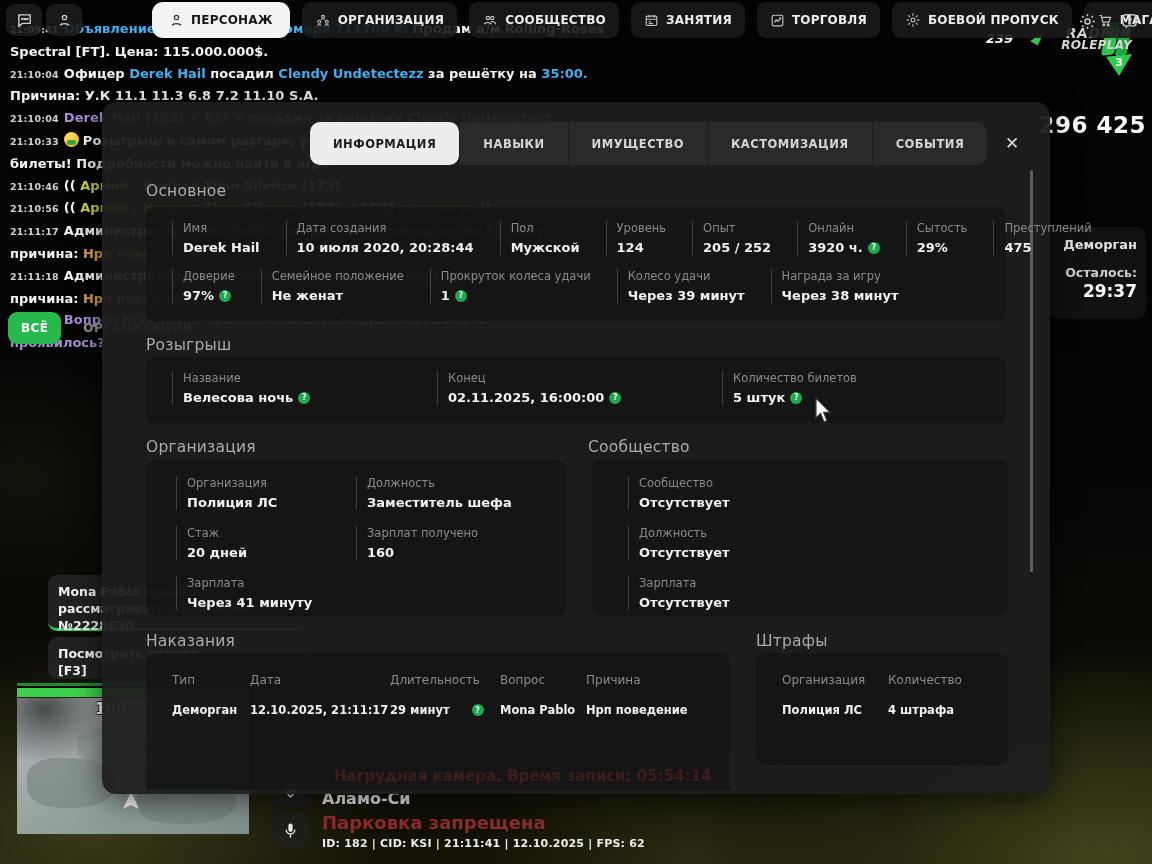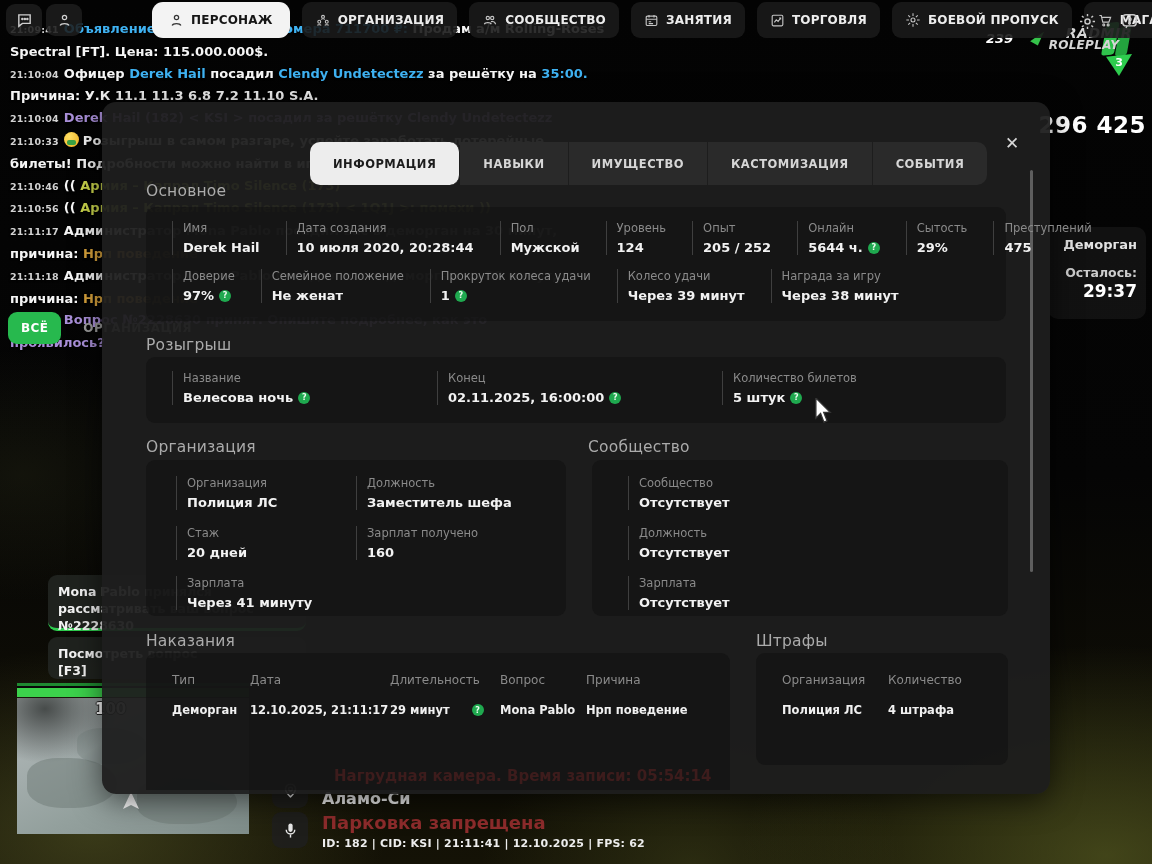--- a/index.html
+++ b/index.html
@@ -29,21 +29,21 @@
     width:26px; height:26px; color:#c9c9c9; }
 
   
   .counter { position:absolute; left:986px; top:31px; z-index:3; display:flex; align-items:center; gap:17px;
     color:#fff; font-size:13px; font-weight:800; font-style:italic; }
   .counter .uparrow { width:14px; height:14px; background:#35c24a;
     clip-path:polygon(0 70%, 100% 0, 55% 100%); }
   .logo { position:absolute; left:1036px; top:27px; width:96px; text-align:right; z-index:3;
     color:#d6d6d6; font-style:italic; font-weight:800; line-height:12px; }
   .logo .l1 { font-size:14px; letter-spacing:.5px; }
-  .logo .l2 { font-size:12px; letter-spacing:.3px;text-align:center; }
+  .logo .l2 { font-size:12px; letter-spacing:.3px; }
   .logo-mark { position:absolute; left:1100px; top:22px; width:34px; height:36px; z-index:2; transform:rotate(-6deg); }
   .logo-mark .p1 { position:absolute; left:4px; top:0; width:13px; height:32px; background:#2fc24c; transform:skewX(-16deg); border-radius:3px; }
   .logo-mark .p2 { position:absolute; left:17px; top:6px; width:12px; height:28px; background:#23a43e; transform:skewX(-16deg); border-radius:3px; }
   .logo-badge { position:absolute; left:1106px; top:54px; width:26px; height:22px; background:#2ecc4e; z-index:3;
     clip-path:polygon(50% 100%, 0 12%, 100% 0); display:flex; align-items:center; justify-content:center; }
   .logo-badge span { color:#fff; font-size:11px; font-weight:800; margin-top:-6px; }
 
   
   .chat { position:absolute; left:10px; top:18px; width:620px; z-index:10; font-size:13px; font-weight:700; }
   .chat-row { line-height:21.8px; white-space:nowrap; text-shadow:0 1px 2px rgba(0,0,0,.8); }
@@ -96,21 +96,21 @@
     border-radius:10px; text-align:right; padding:10px 9px 0 0; z-index:3; }
   .jailbox .jt { color:#e2e2e2; font-size:13px; font-weight:600; }
   .jailbox .jl { color:#cdcdcd; font-size:12.5px; font-weight:600; margin-top:13px; }
   .jailbox .jv { color:#fff; font-size:17px; font-weight:800; margin-top:1px; }
 
   
   .panel { position:absolute; left:102px; top:102px; width:948px; height:692px; z-index:50;
     background:rgba(29,29,29,.95); border-radius:14px; box-shadow:0 6px 30px rgba(0,0,0,.6); }
   .panel-tabs { position:absolute; left:208px; top:20px; display:flex; border-radius:10px; }
   .ptab { height:43px; background:#2a2a2a; color:#d6d6d6; font-size:11.5px; font-weight:700;
-    letter-spacing:.5px; display:flex; align-items:center; padding:0 23px; border-right:1px solid #1d1d1d;margin-top:20px; }
+    letter-spacing:.5px; display:flex; align-items:center; padding:0 23px; border-right:1px solid #1d1d1d; }
   .ptab:first-child { border-radius:10px 0 0 10px; }
   .ptab:last-child { border-radius:0 10px 10px 0; border-right:none; }
   .ptab.active { background:#ededed; color:#1c1c1c; border-radius:10px; position:relative; z-index:2; }
   .panel-close { position:absolute; left:897px; top:28px; width:26px; height:26px; color:#d8d8d8;
     font-size:17px; display:flex; align-items:center; justify-content:center; }
   .scrollthumb { position:absolute; left:928px; top:68px; width:3px; height:402px; background:#5e5e5e; border-radius:2px; }
 
   .sec-title { position:absolute; color:#ababab; font-size:15.5px; font-weight:500; letter-spacing:.2px; }
   .card { position:absolute; background:rgba(17,17,17,.6); border-radius:9px; }
 
@@ -385,21 +385,21 @@
             </div>
             <div class="fld">
               <div class="fl">Опыт</div>
               <div class="fv">
                 <span>205 / 252</span>
               </div>
             </div>
             <div class="fld">
               <div class="fl">Онлайн</div>
               <div class="fv">
-                <span>5644 ч.</span>
+                <span>3920 ч.</span>
                 <span class="info">?</span>
               </div>
             </div>
             <div class="fld">
               <div class="fl">Сытость</div>
               <div class="fv">
                 <span>29%</span>
               </div>
             </div>
             <div class="fld">

